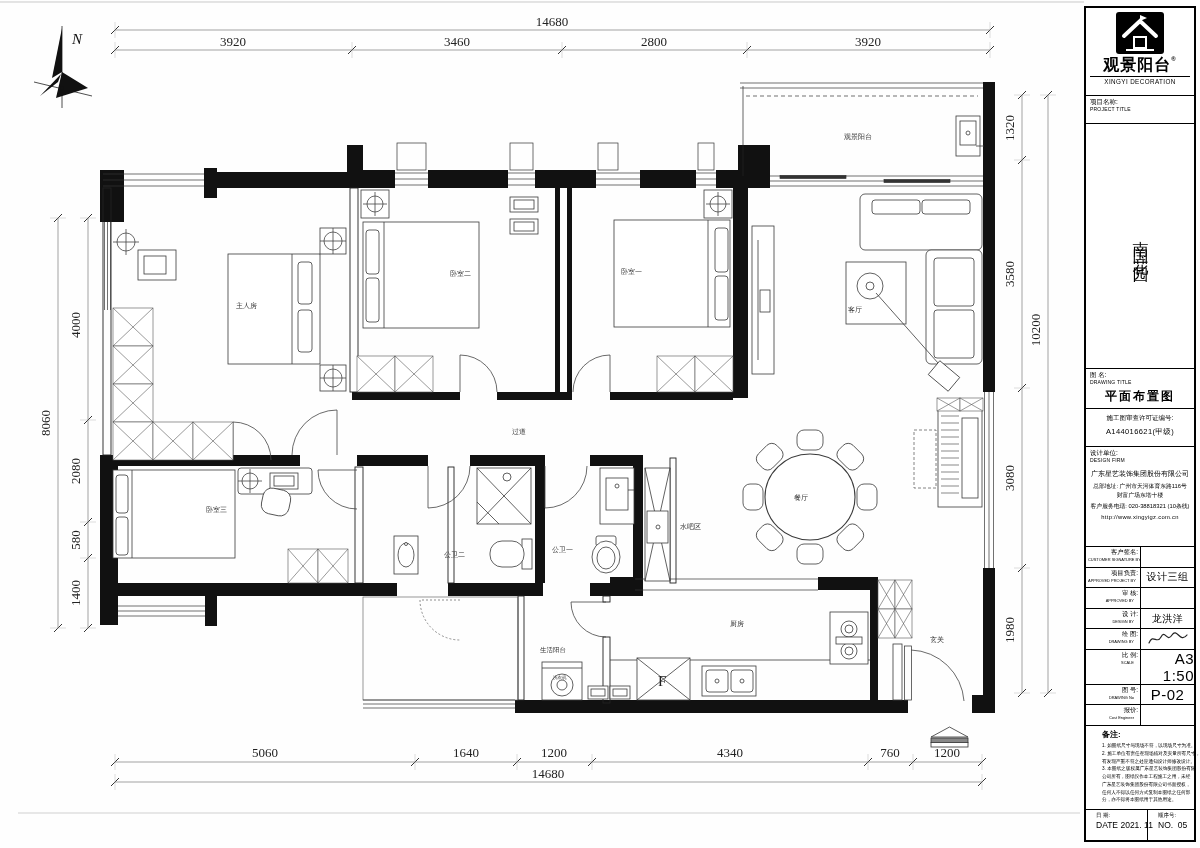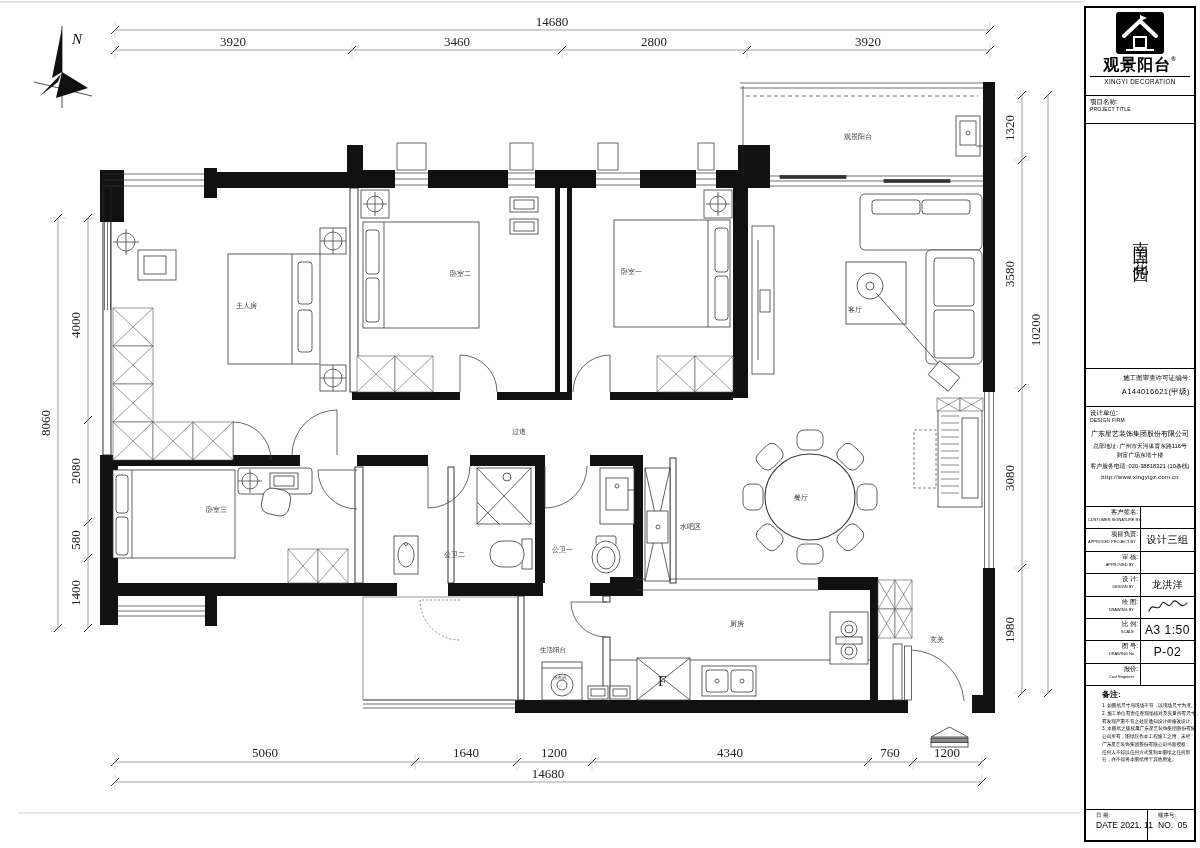--- a/index.html
+++ b/index.html
@@ -21,34 +21,34 @@
   .brand-mark{font-size:6px;vertical-align:top;}
   .brand-en{font-size:6.3px;letter-spacing:.4px;text-align:center;border-top:1px solid #000;
             margin-top:2px;padding-top:1px;white-space:nowrap;}
   .sec-proj{height:28px;}
   .lbl-cn{font-size:6.5px;line-height:1.3;}
   .lbl-en{font-size:5px;line-height:1.3;letter-spacing:.2px;}
   .sec-name{height:245px;display:flex;align-items:center;justify-content:center;}
   .vtext{writing-mode:vertical-rl;font-size:16px;letter-spacing:9px;}
   .sec-dwg{height:40px;}
   .dwg-title{font-size:12px;font-weight:bold;text-align:center;margin-top:2px;letter-spacing:2px;}
-  .sec-lic{height:38px;text-align:right;}
+  .sec-lic{height:38px;text-align:center;}
   .lic1{font-size:6.5px;margin-top:3px;}
   .lic2{font-size:7.5px;margin-top:4px;letter-spacing:.4px;}
   .sec-firm{height:100px;}
   .firm-name{font-size:7px;text-align:center;margin:5px 0 3px;}
   .firm-line{font-size:5.8px;text-align:center;line-height:1.5;}
   .firm-web{font-size:5.8px;text-align:center;margin-top:3px;letter-spacing:.3px;}
   .tb-rows{height:178px;display:flex;flex-direction:column;border-bottom:1.5px solid #000;text-align:right;}
   .tb-row{flex:1;display:flex;border-bottom:1px solid #000;box-sizing:border-box;}
   .tb-row:last-child{border-bottom:none;}
   .tb-row .lbl{width:55px;border-right:1px solid #000;padding:1px 2px;box-sizing:border-box;overflow:hidden;}
   .tb-row .lbl .cn{font-size:6.3px;}
   .tb-row .lbl .en{font-size:4.3px;transform:scale(.92,1);transform-origin:left top;white-space:nowrap;}
-  .tb-row .val{flex:1;display:flex;align-items:center;justify-content:center;font-size:12px;letter-spacing:.5px;}
+  .tb-row .val{flex:1;display:flex;align-items:center;justify-content:center;font-size:15px;letter-spacing:.5px;}
   .sec-notes{flex:1;border-bottom:1.5px solid #000;padding:3px 16px;}
   .notes-title{font-size:8px;font-weight:bold;margin-bottom:2px;}
   .note-line{font-size:5px;line-height:1.55;white-space:nowrap;transform:scale(.93,1);transform-origin:left top;}
   .sec-footer{height:30px;display:flex;padding:0;border-bottom:none;}
   .f-cell{padding:2px 10px;box-sizing:border-box;}
   .f-date{width:62px;border-right:1px solid #000;}
   .f-no{flex:1;}
   .f-big{font-size:8.5px;margin-top:1px;white-space:nowrap;}
   .f-sm{font-size:5.5px;}
 </style>
@@ -625,20 +625,29 @@
 
   <div class="tb-sec sec-proj">
     <div class="lbl-cn">项目名称:</div>
     <div class="lbl-en">PROJECT TITLE</div>
   </div>
 
   <div class="tb-sec sec-name">
     <div class="vtext">南国花园</div>
   </div>
 
+  <div class="tb-sec sec-dwg">
+    <div style="display:flex;gap:4px;">
+      <div>
+        <div class="lbl-cn">图 名:</div>
+        <div class="lbl-en">DRAWING TITLE</div>
+      </div>
+    </div>
+    <div class="dwg-title">平面布置图</div>
+  </div>
 
   <div class="tb-sec sec-lic">
     <div class="lic1">施工图审查许可证编号:</div>
     <div class="lic2">A144016621(甲级)</div>
   </div>
 
   <div class="tb-sec sec-firm">
     <div class="lbl-cn">设计单位:</div>
     <div class="lbl-en">DESIGN FIRM</div>
     <div class="firm-name">广东星艺装饰集团股份有限公司</div>

